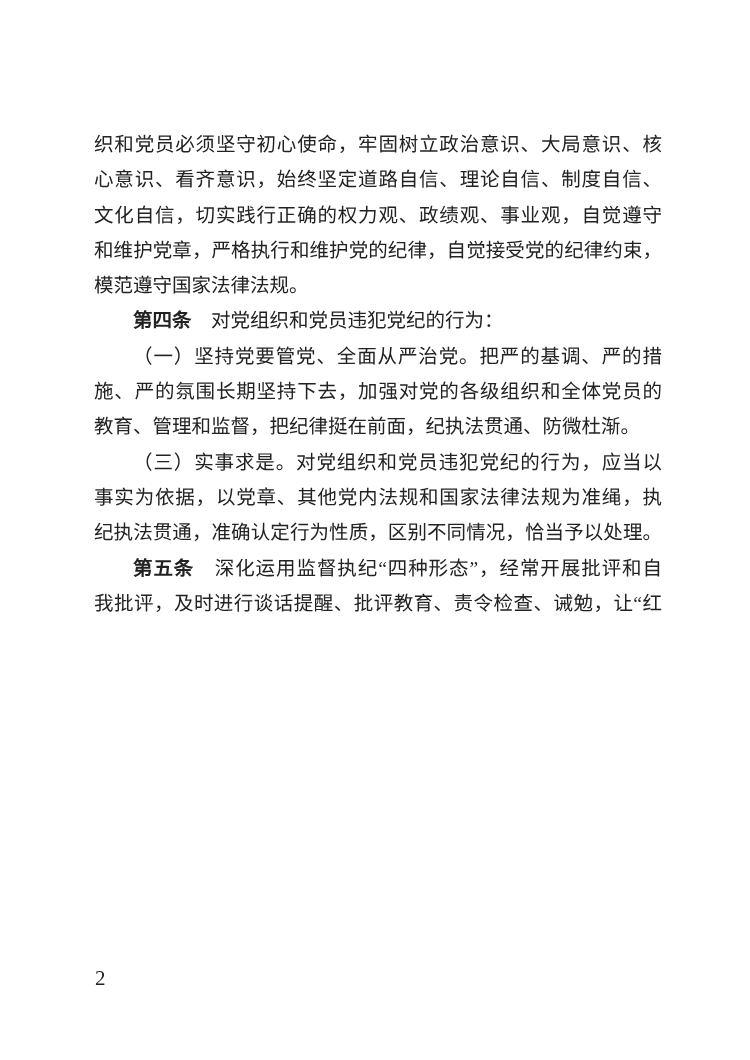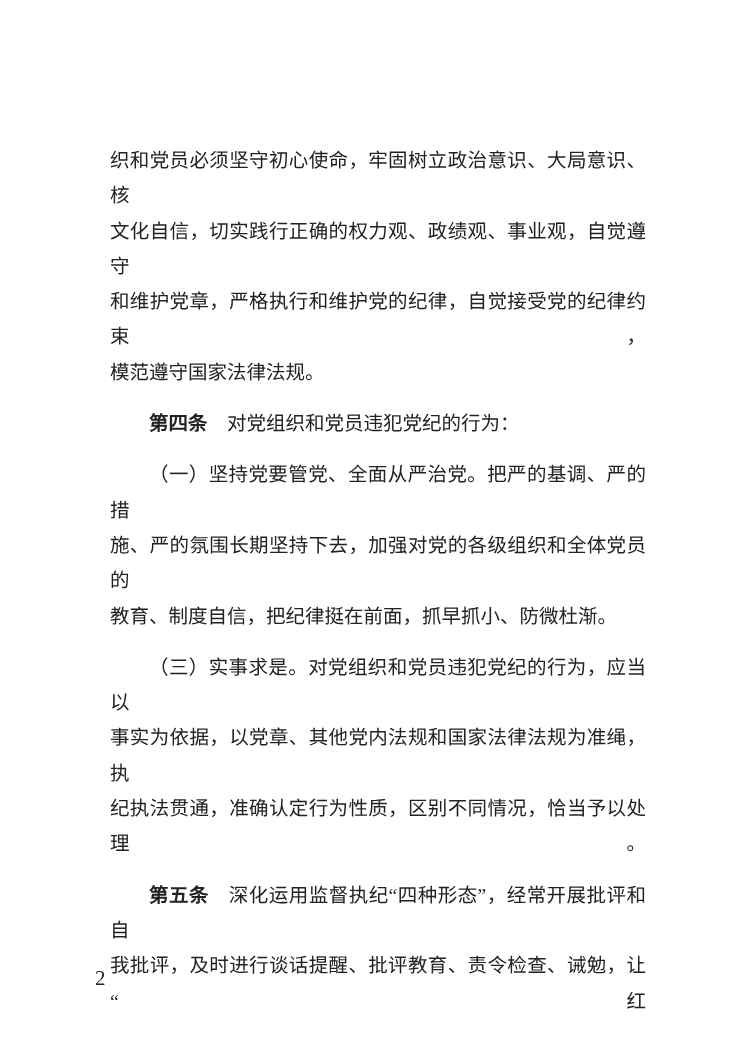--- a/index.html
+++ b/index.html
@@ -18,21 +18,21 @@
   }
   .textblock {
     position: absolute;
     left: 94px;
     top: 127px;
     width: 568px;
     font-size: 19.5px;
     line-height: 35.3px;
     text-align: justify;
   }
-  .para { margin: 16px; padding: 0; }
+  .para { margin: 0; padding: 0; }
   .line {
     text-align: justify;
     text-align-last: left;
     text-justify: inter-character;
   }
   .line.fill {
     text-align-last: justify;
   }
   .line.indent {
     text-indent: 39px;
@@ -49,31 +49,32 @@
     color: #222222;
   }
 </style>
 </head>
 <body>
 
 <div class="page">
   <div class="textblock">
       <div class="para">
         <div class="line fill"><span>织和党员必须坚守初心使命，牢固树立政治意识、大局意识、核</span></div>
+        <div class="line fill"><span>心意识、看齐意识，始终坚定道路自信、理论自信、制度自信、</span></div>
         <div class="line fill"><span>文化自信，切实践行正确的权力观、政绩观、事业观，自觉遵守</span></div>
         <div class="line fill"><span>和维护党章，严格执行和维护党的纪律，自觉接受党的纪律约束，</span></div>
         <div class="line"><span>模范遵守国家法律法规。</span></div>
       </div>
       <div class="para">
         <div class="line indent"><span class="b">第四条</span><span>　对党组织和党员违犯党纪的行为：</span></div>
       </div>
       <div class="para">
         <div class="line fill indent"><span>（一）坚持党要管党、全面从严治党。把严的基调、严的措</span></div>
         <div class="line fill"><span>施、严的氛围长期坚持下去，加强对党的各级组织和全体党员的</span></div>
-        <div class="line"><span>教育、制度自信，把纪律挺在前面，抓早抓小、防微杜渐。</span></div>
+        <div class="line"><span>教育、管理和监督，把纪律挺在前面，纪执法贯通、防微杜渐。</span></div>
       </div>
       <div class="para">
         <div class="line fill indent"><span>（三）实事求是。对党组织和党员违犯党纪的行为，应当以</span></div>
         <div class="line fill"><span>事实为依据，以党章、其他党内法规和国家法律法规为准绳，执</span></div>
         <div class="line fill"><span>纪执法贯通，准确认定行为性质，区别不同情况，恰当予以处理。</span></div>
       </div>
       <div class="para">
         <div class="line fill indent"><span class="b">第五条</span><span>　深化运用监督执纪“四种形态”，经常开展批评和自</span></div>
         <div class="line fill"><span>我批评，及时进行谈话提醒、批评教育、责令检查、诫勉，让“红</span></div>
       </div>

